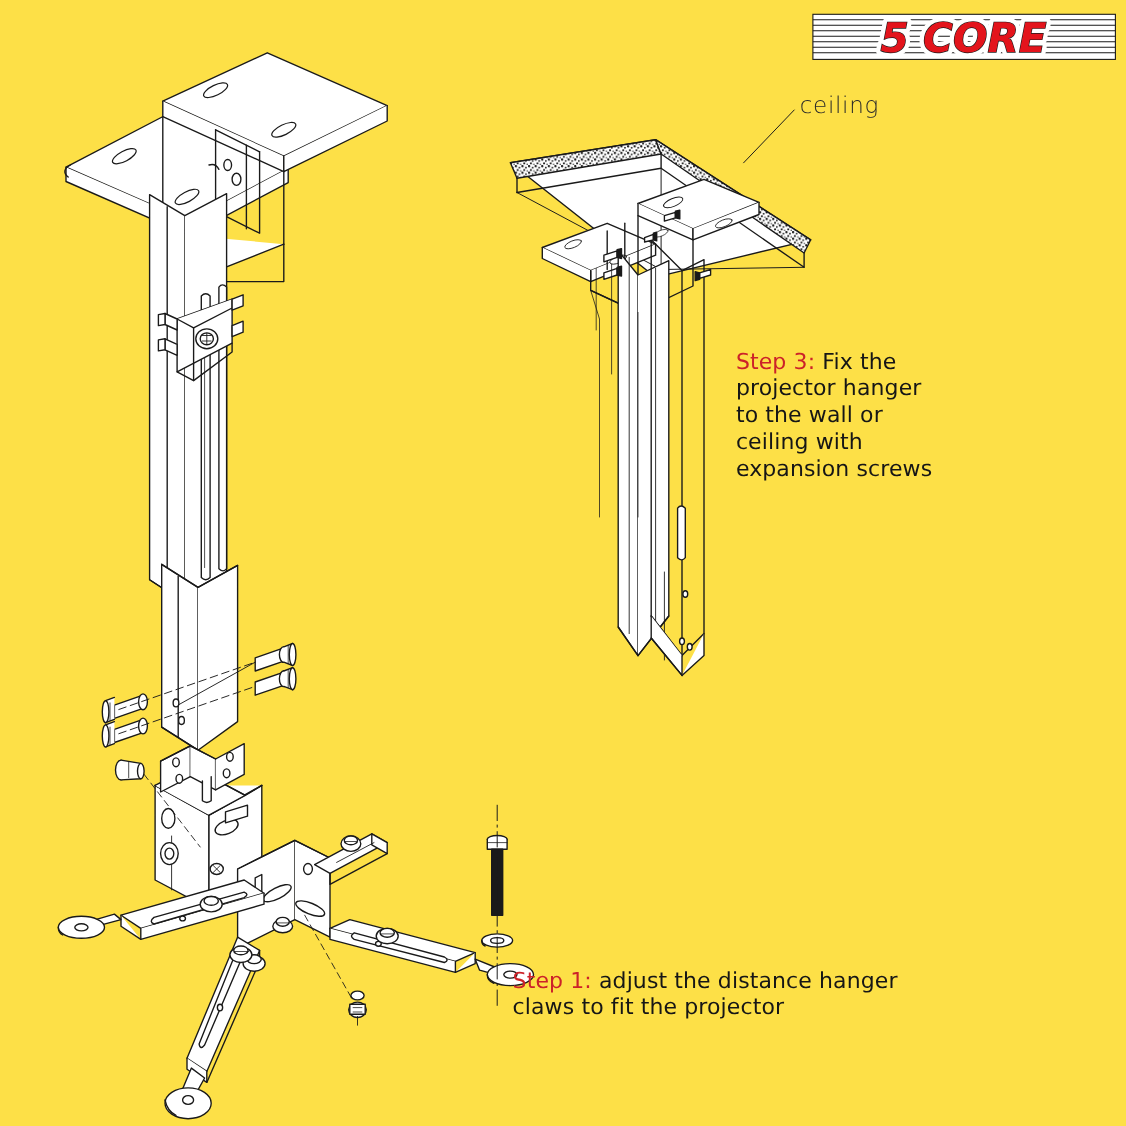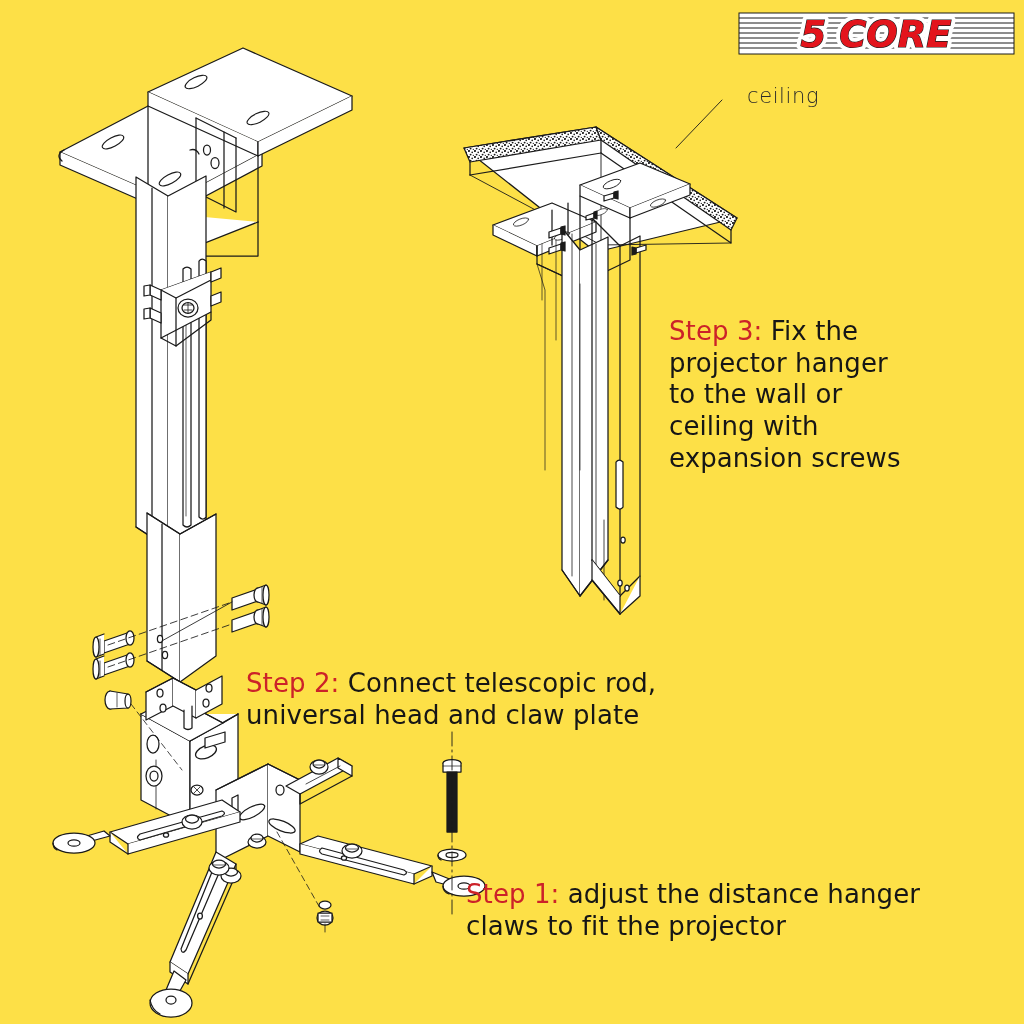--- a/index.html
+++ b/index.html
@@ -20,21 +20,21 @@
   #art {
     position: absolute;
     left: 0;
     top: 0;
     width: 1024px;
     height: 1024px;
   }
   .step-block {
     position: absolute;
     color: #161616;
-    font-size: 26px;
+    font-size: 20px;
     line-height: 1.22;
     letter-spacing: 0.1px;
     white-space: pre-line;
   }
   .step-tag {
     color: #cc2229;
   }
   #step3-block {
     left: 669px;
     top: 316px;
@@ -51,21 +51,20 @@
     width: 510px;
   }
   #ceiling-label {
     position: absolute;
     left: 727px;
     top: 84px;
     font-size: 21px;
     color: #2a2a2a;
     letter-spacing: 0.6px;
     font-weight: 300;
-    margin-left: 20px;
   }
   
   #logo {
     position: absolute;
     left: 737px;
     top: 9px;
     width: 279px;
     height: 49px;
   }
   #logo svg { display: block; }
@@ -486,19 +485,17 @@
   </div>
 
   <div id="ceiling-label">ceiling</div>
 
   <div class="step-block" id="step3-block"><span class="step-tag">Step 3:</span><span> Fix the
 projector hanger
 to the wall or
 ceiling with
 expansion screws</span></div>
 
-  <div class="step-block" id="step2-block"><span class="step-tag">Step 2:</span><span> Connect telescopic rod,
-universal head and claw plate</span></div>
 
   <div class="step-block" id="step1-block"><span class="step-tag">Step 1:</span><span> adjust the distance hanger
 claws to fit the projector</span></div>
 
 </div>
 
 </body></html>

